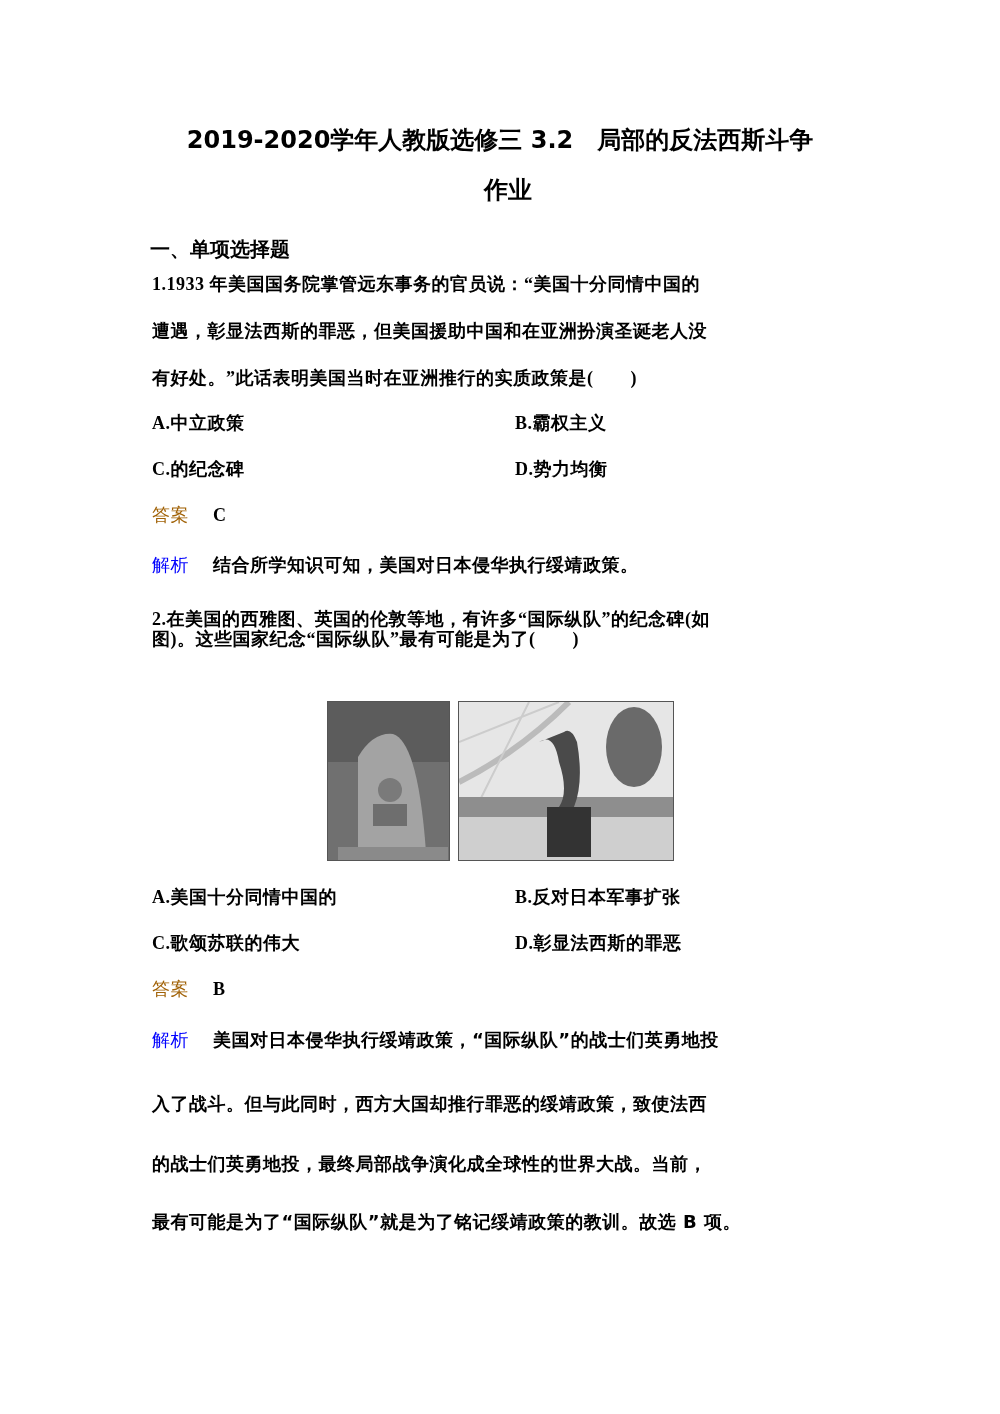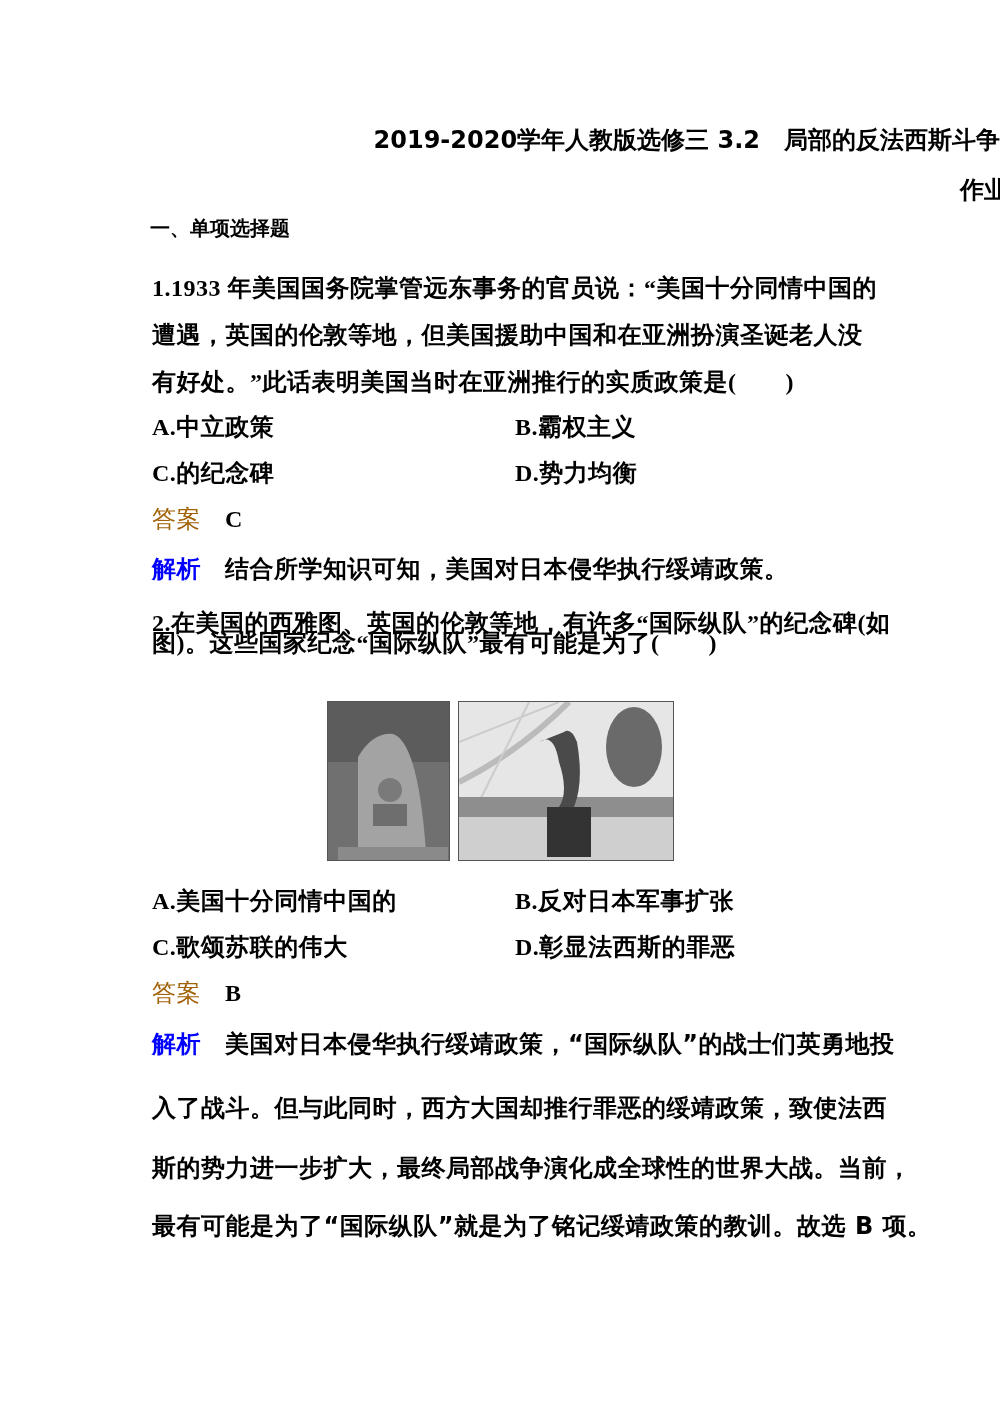--- a/index.html
+++ b/index.html
@@ -1,45 +1,45 @@
 <!DOCTYPE html>
 <html><head>
 <meta charset="utf-8">
 <style>
   html, body { margin: 0; padding: 0; background: #ffffff; }
   body { width: 1000px; height: 1414px; position: relative; overflow: hidden;
          font-family: "Liberation Serif", "DejaVu Serif", serif; color: #000; }
-  .title { position: absolute; left: 0; width: 1000px; text-align: right;
+  .title { position: absolute; left: 0; width: 1000px; text-align: center;
            font-family: "DejaVu Sans", "Liberation Sans", sans-serif; font-weight: bold; font-size: 24px; }
   .t1 { top: 124px; }
   .t2 { top: 174px; padding-left: 8px; }
-  .section { position: absolute; left: 150px; top: 215px; font-family: "DejaVu Sans", sans-serif;
+  .section { position: absolute; left: 150px; top: 236px; font-family: "DejaVu Sans", sans-serif;
              font-weight: bold; font-size: 20px; }
-  .line { position: absolute; left: 152px; font-size: 24px; font-weight: bold; white-space: nowrap;
+  .line { position: absolute; left: 152px; font-size: 18px; font-weight: bold; white-space: nowrap;
           font-family: "Liberation Serif", "DejaVu Serif", serif; letter-spacing: 0.5px; }
   .sans { font-family: "DejaVu Sans", "Liberation Sans", sans-serif; }
   .red { color: #a16207; font-weight: normal; }
-  .blue { color: #0000ff; font-weight: bold; margin-top: 32px; }
+  .blue { color: #0000ff; font-weight: normal; margin-top: 32px; }
   .gap { display: inline-block; width: 24px; }
   .optB { left: 515px; }
   .photo { position: absolute; border: 1px solid #555; overflow: hidden; }
   .p1 { left: 327px; top: 701px; width: 121px; height: 158px;
         background: linear-gradient(180deg, #6a6a6a 0%, #8d8d8d 40%, #5a5a5a 100%); }
   .p2 { left: 458px; top: 701px; width: 214px; height: 158px;
         background: linear-gradient(180deg, #e8e8e8 0%, #cfcfcf 55%, #bdbdbd 100%); }
 </style>
 </head>
 <body>
 
 <div class="title t1">2019-2020学年人教版选修三 3.2　局部的反法西斯斗争</div>
 <div class="title t2">作业</div>
 <div class="section">一、单项选择题</div>
 
 <div class="line" style="top:272px">1.1933 年美国国务院掌管远东事务的官员说：“美国十分同情中国的</div>
-<div class="line" style="top:319px">遭遇，英国的伦敦等地，但美国援助中国和在亚洲扮演圣诞老人没</div>
+<div class="line" style="top:319px">遭遇，彰显法西斯的罪恶，但美国援助中国和在亚洲扮演圣诞老人没</div>
 <div class="line" style="top:366px">有好处。”此话表明美国当时在亚洲推行的实质政策是(　　)</div>
 
 <div class="line" style="top:411px">A.中立政策</div>
 <div class="line optB" style="top:411px">B.霸权主义</div>
 <div class="line" style="top:457px">C.的纪念碑</div>
 <div class="line optB" style="top:457px">D.势力均衡</div>
 
 <div class="line" style="top:503px">
   <span class="red">答案</span><span class="gap"></span><span>C</span>
 </div>
@@ -79,14 +79,14 @@
 <div class="line optB" style="top:931px">D.彰显法西斯的罪恶</div>
 
 <div class="line" style="top:977px">
   <span class="red">答案</span><span class="gap"></span><span>B</span>
 </div>
 
 <div class="line sans" style="top:1028px">
   <span class="blue">解析</span><span class="gap"></span><span>美国对日本侵华执行绥靖政策，“国际纵队”的战士们英勇地投</span>
 </div>
 <div class="line sans" style="top:1092px">入了战斗。但与此同时，西方大国却推行罪恶的绥靖政策，致使法西</div>
-<div class="line sans" style="top:1152px">斯的势力进一步扩大，最终局部战争演化成全球性的世界大战。当前，</div>
+<div class="line sans" style="top:1152px">的战士们英勇地投，最终局部战争演化成全球性的世界大战。当前，</div>
 <div class="line sans" style="top:1210px">最有可能是为了“国际纵队”就是为了铭记绥靖政策的教训。故选 B 项。</div>
 
 </body></html>

